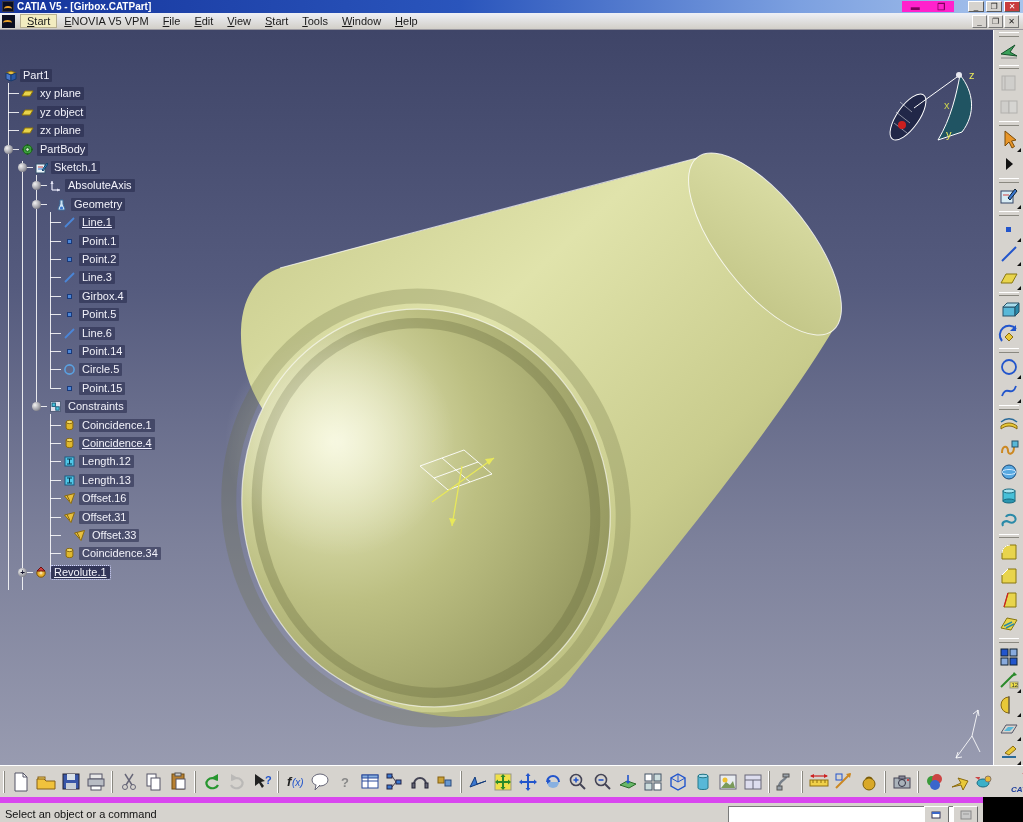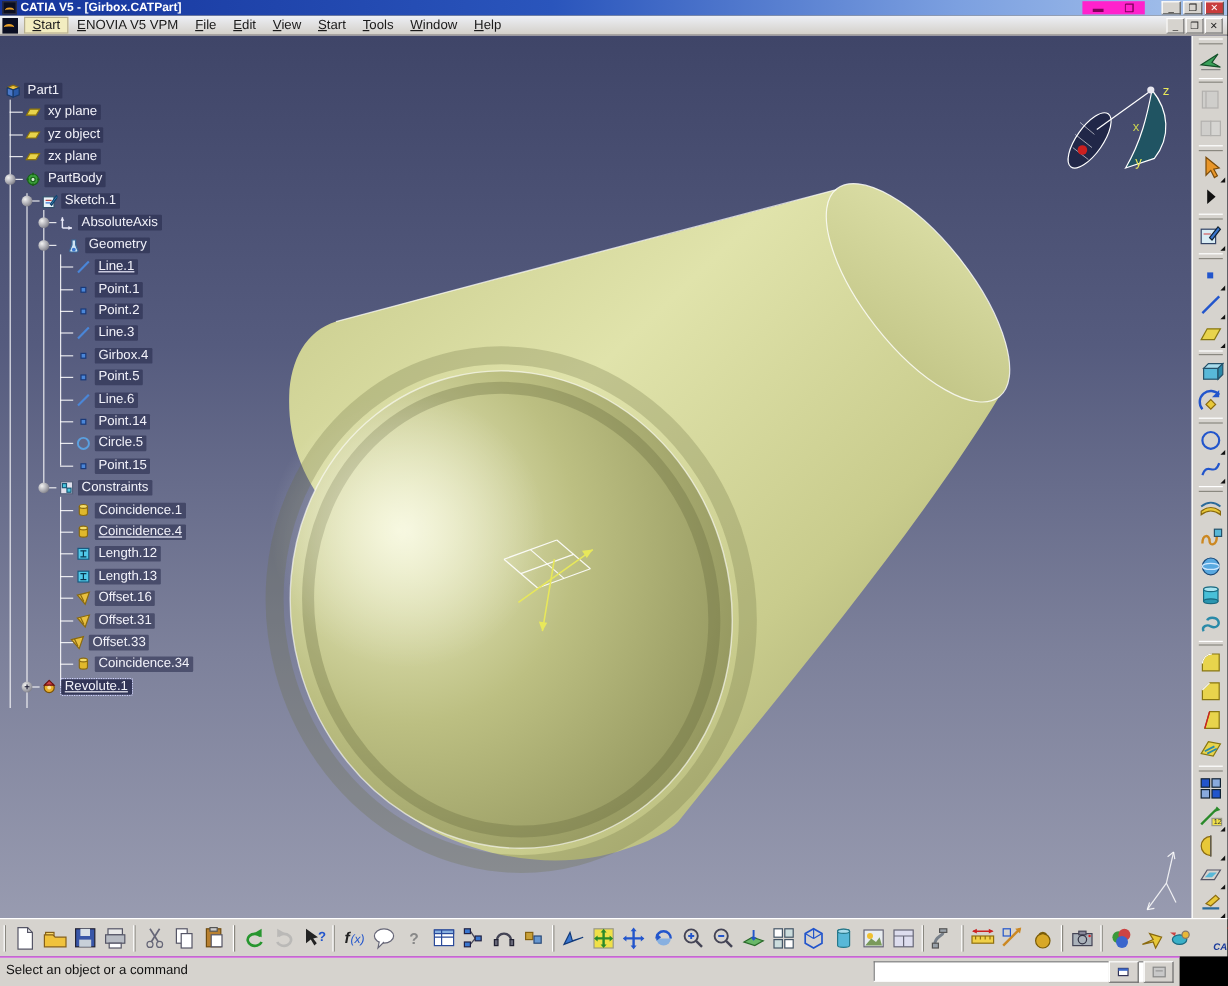--- a/index.html
+++ b/index.html
@@ -62,21 +62,21 @@
     border-left:4px solid transparent;border-bottom:4px solid #111;}
   
   #bottom-toolbar{position:absolute;left:0;top:765px;width:1023px;height:32px;
     background:#d6d3ce;border-top:1px solid #fff;box-sizing:border-box;
     display:flex;align-items:center;}
   .grip-v{width:4px;height:22px;margin:0 3px;border-left:1px solid #fff;border-right:1px solid #8a8880;}
   #bottom-toolbar .tb-btn{width:25px;height:25px;}
   #ds-logo{margin-left:auto;margin-right:2px;display:flex;align-items:center;}
   
   #statusbar{position:absolute;left:0;top:797px;width:983px;height:25px;
-    background:#d6d3ce;border-top:1px solid #d946ef;box-sizing:border-box;color:#111;}
+    background:#d6d3ce;border-top:6px solid #d946ef;box-sizing:border-box;color:#111;}
   #status-msg{position:absolute;left:5px;top:5px;font-size:11px;}
   #power-input{position:absolute;left:728px;top:3px;width:226px;height:15px;
     border:1px solid;border-color:#7a7a7a #fff #fff #7a7a7a;background:#fff;
     font-family:"Liberation Sans",sans-serif;font-size:10px;padding:0 2px;}
   .sbtn{position:absolute;top:3px;width:25px;height:18px;background:#d6d3ce;
     border:1px solid;border-color:#fff #6a6a6a #6a6a6a #fff;display:flex;
     align-items:center;justify-content:center;box-sizing:border-box;}
 </style>
 </head>
 <body>
@@ -438,21 +438,21 @@
         <div class="trow" style="left: 63px; top: 479px;">
           <span class="ticon">
             <svg width="13" height="13" viewBox="0 0 13 13">
               <path d="M1.5 4 L11.5 1.5 L8 11.5 Z" fill="#e8c040" stroke="#8a6a10" stroke-width="1"></path>
               <line x1="4" y1="3.4" x2="6.9" y2="9.3" stroke="#8a6a10" stroke-width="1"></line>
             </svg>
           </span>
           <span class="tlabel">Offset.31</span>
         </div>
         <div class="tline" style="left: 50px; top: 505px; width: 11px; height: 1px;"></div>
-        <div class="trow" style="left: 58px; top: 497px;">
+        <div class="trow" style="left: 73px; top: 497px;">
           <span class="ticon">
             <svg width="13" height="13" viewBox="0 0 13 13">
               <path d="M1.5 4 L11.5 1.5 L8 11.5 Z" fill="#e8c040" stroke="#8a6a10" stroke-width="1"></path>
               <line x1="4" y1="3.4" x2="6.9" y2="9.3" stroke="#8a6a10" stroke-width="1"></line>
             </svg>
           </span>
           <span class="tlabel">Offset.33</span>
         </div>
         <div class="tline" style="left: 50px; top: 523px; width: 11px; height: 1px;"></div>
         <div class="trow" style="left: 63px; top: 515px;">

